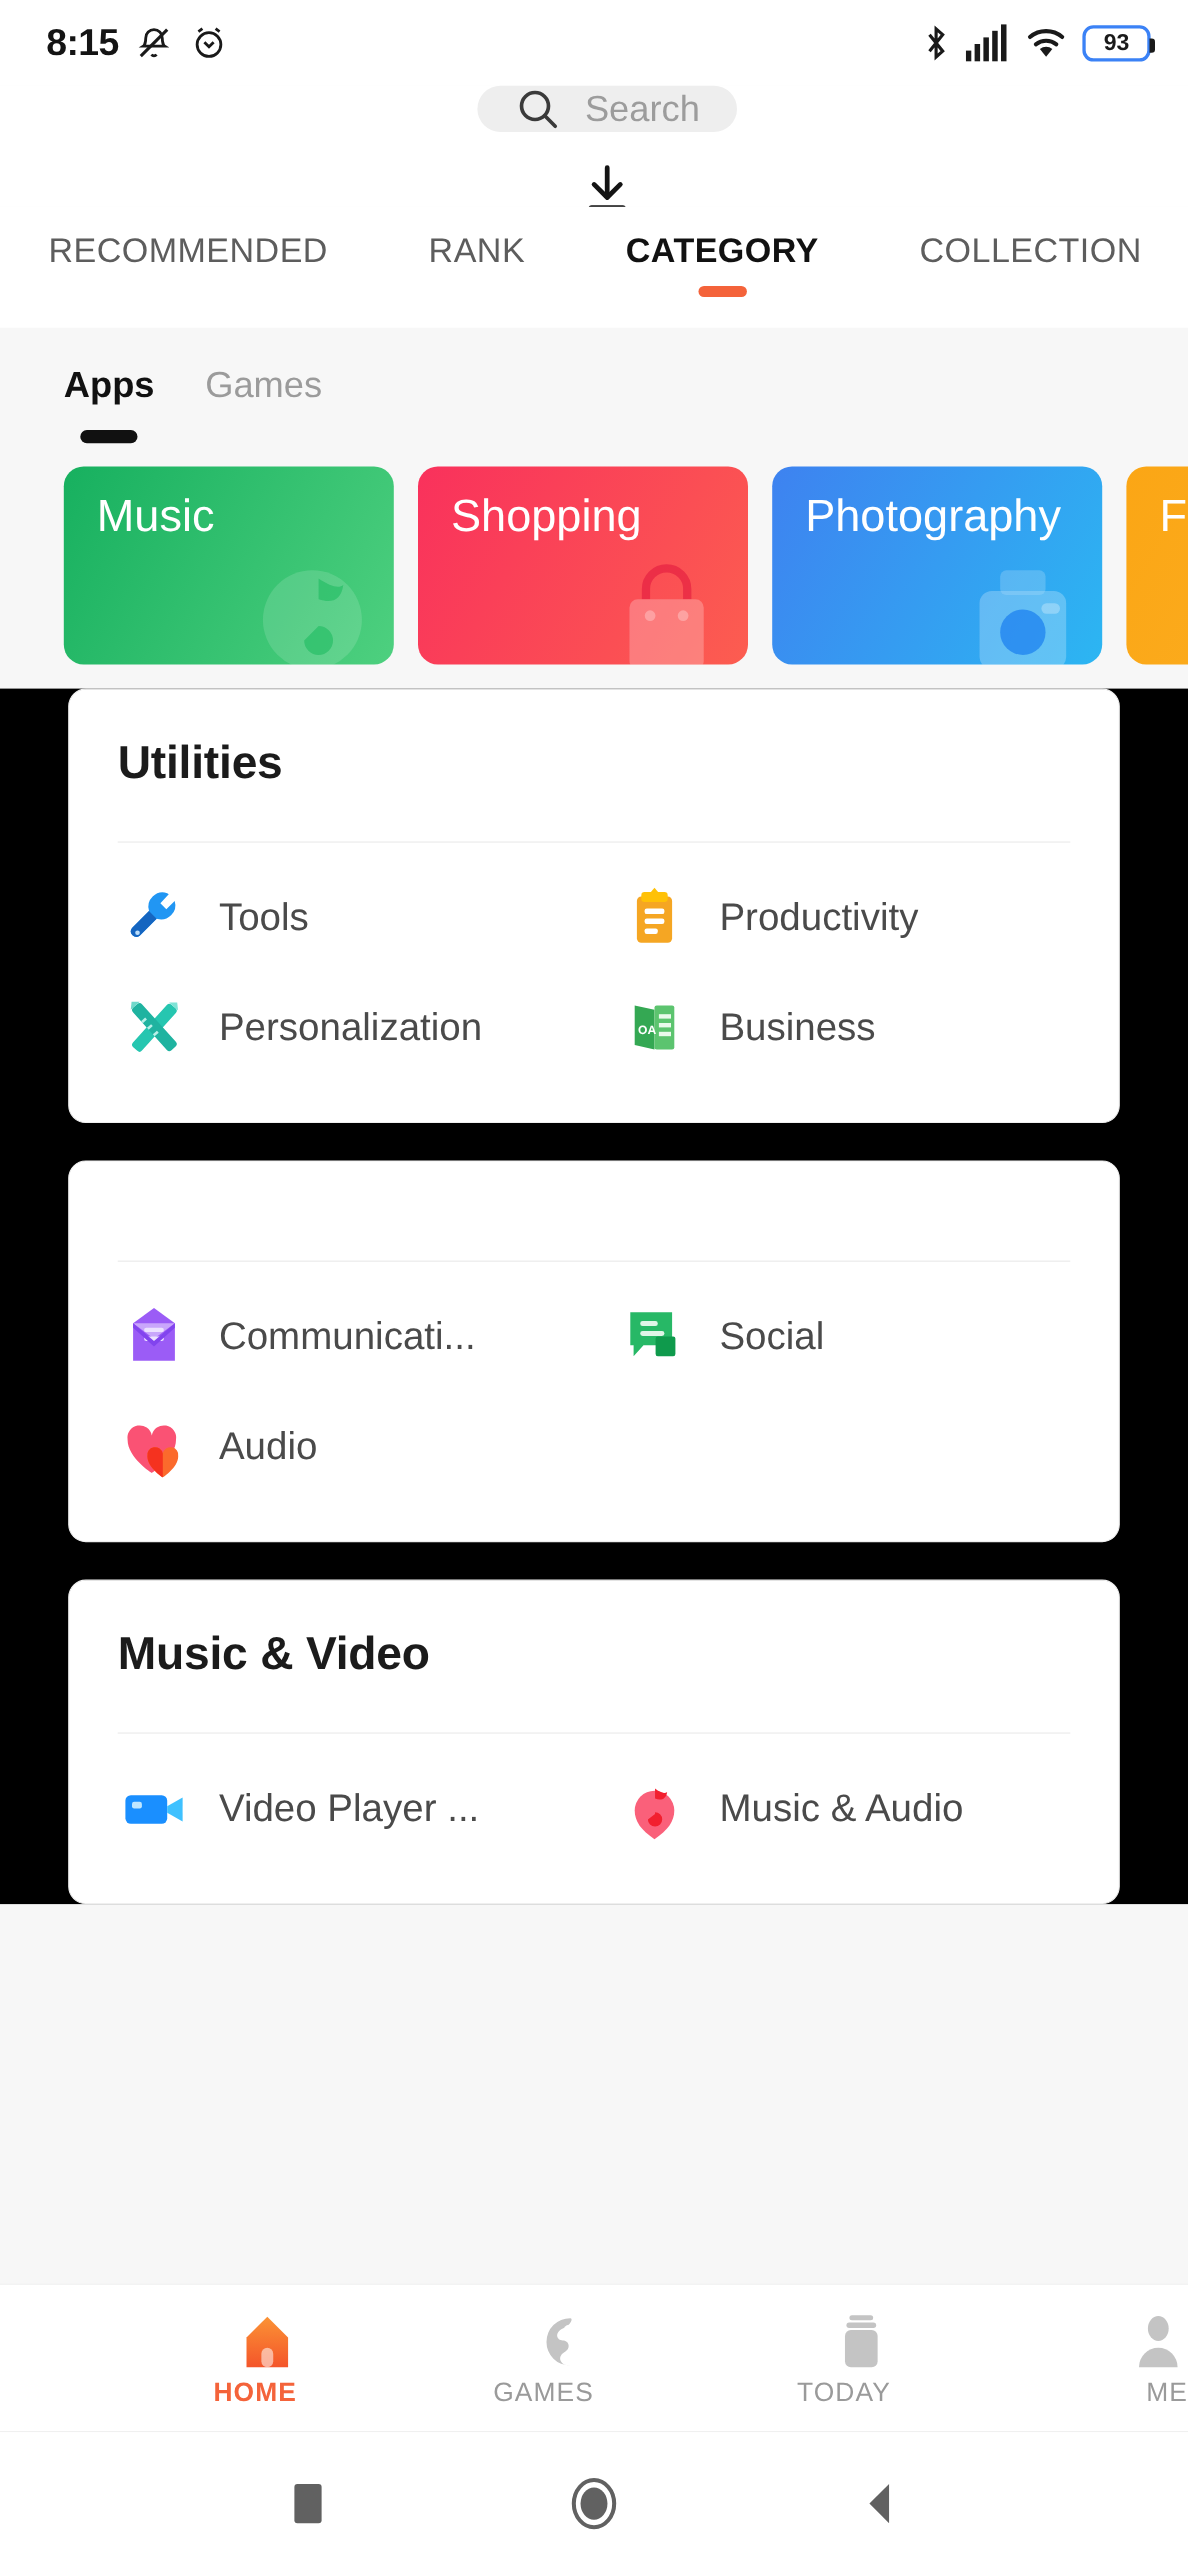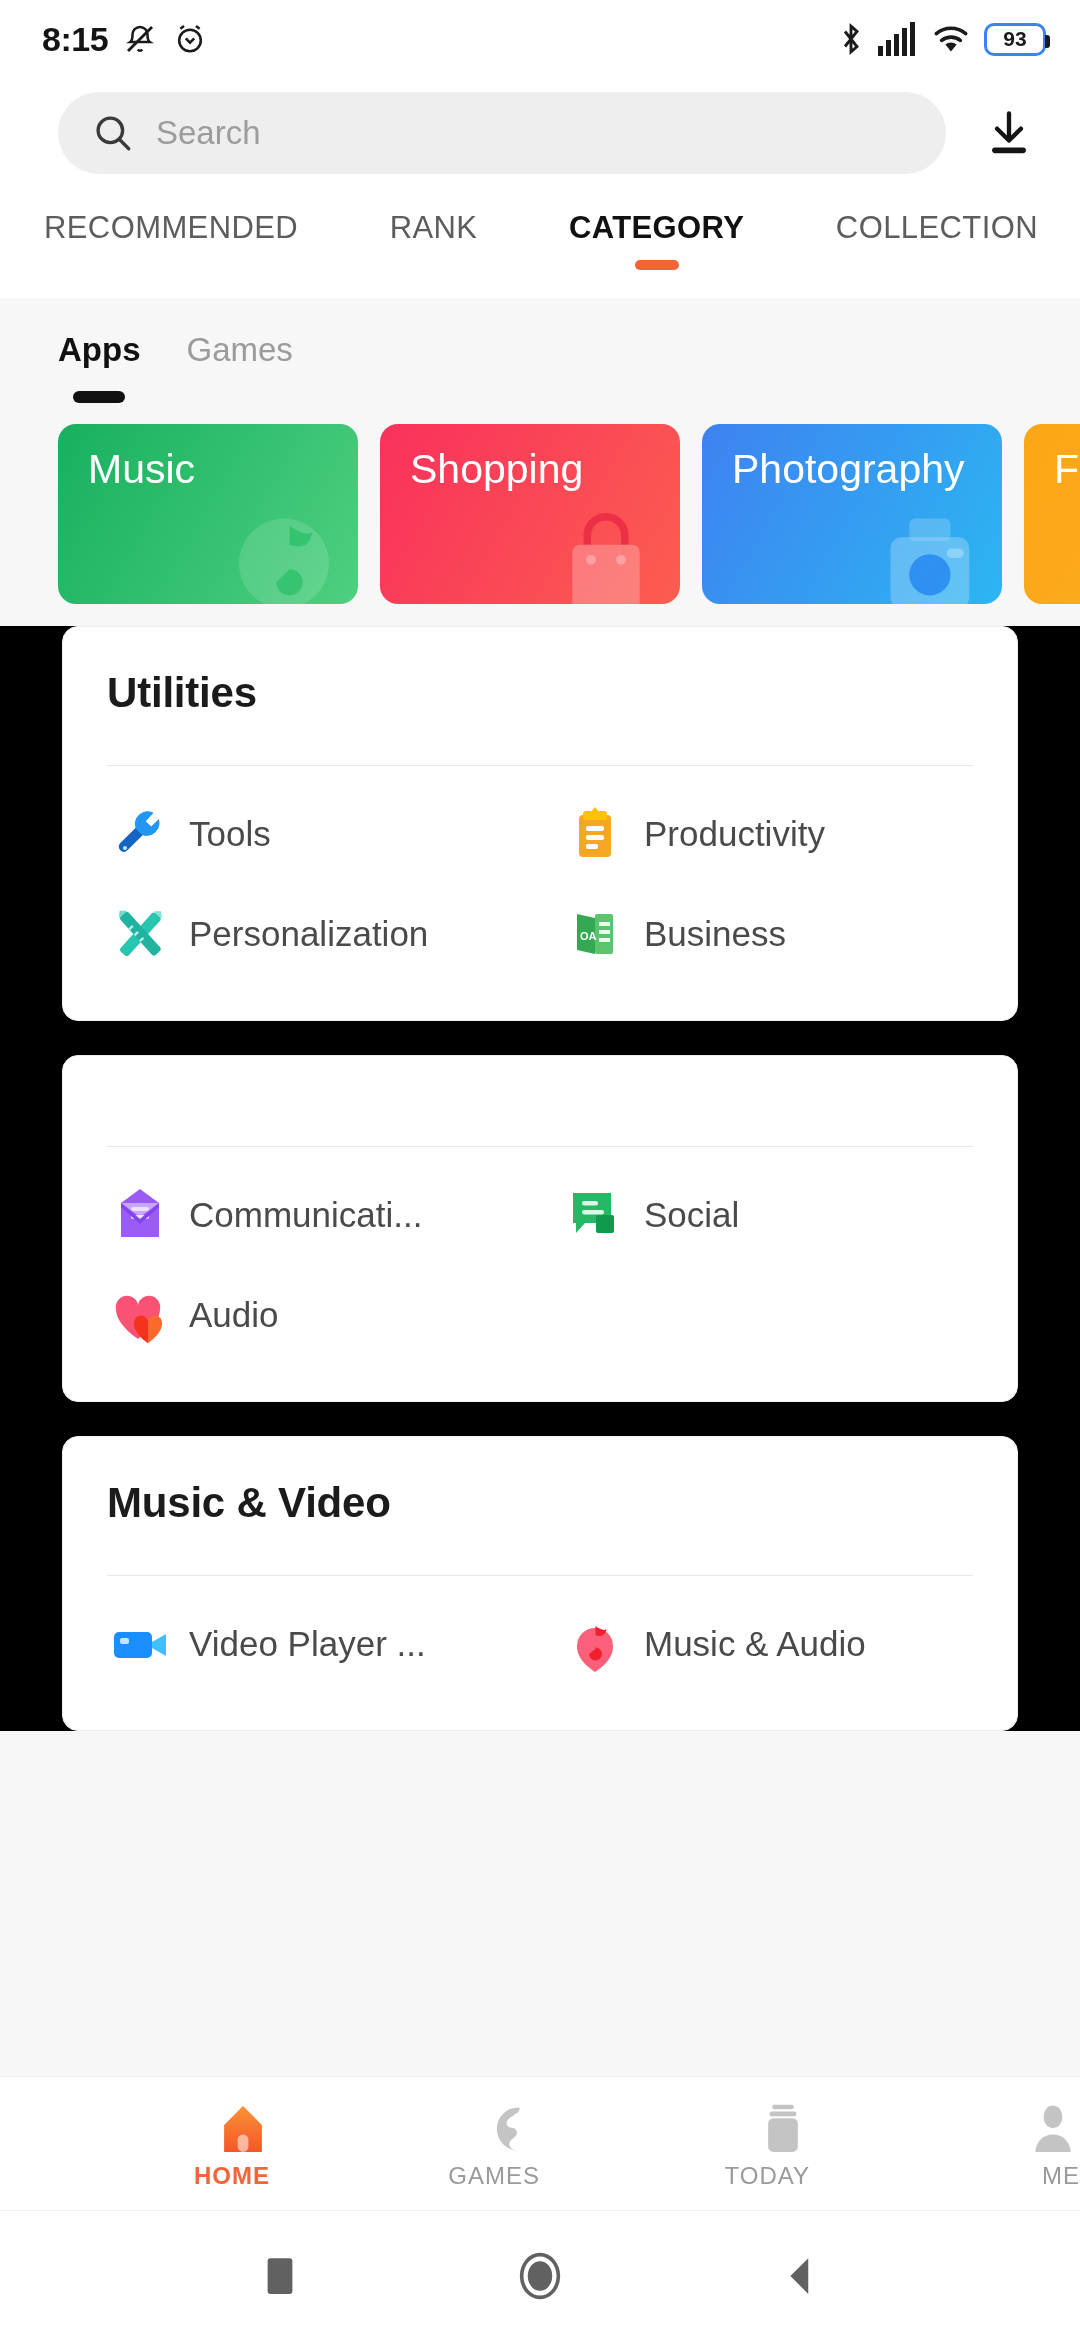--- a/index.html
+++ b/index.html
@@ -24,21 +24,21 @@
   .batt{
     width:62px;height:33px;border:3px solid #3b82f6;border-radius:10px;
     display:flex;align-items:center;justify-content:center;position:relative;
   }
   .batt:after{content:"";position:absolute;right:-7px;top:9px;width:5px;height:13px;background:#1a1a1a;border-radius:0 3px 3px 0;}
   .batt span{font-size:21px;font-weight:700;color:#1a1a1a;}
 
   
   .searchrow{
     background:#fff;height:110px;display:flex;align-items:center;
-    padding:0 34px 0 58px; gap:26px;
+    padding:0 34px 0 58px; gap:26px;flex-direction:column;
   }
   .searchbox{
     flex:1;height:82px;background:#eeeeee;border-radius:41px;
     display:flex;align-items:center;padding:0 34px;gap:22px;
   }
   .searchbox .ph{ font-size:33px;color:#9c9c9c; }
   .dl-btn{width:74px;height:74px;display:flex;align-items:center;justify-content:center;}
 
   
   .toptabs{
@@ -86,21 +86,21 @@
   .section{
     background:#fff;border:1px solid #efefef;border-radius:16px;
     margin-bottom:34px;padding:42px 0 36px 0;
   }
   .sec-title{
     font-size:42px;font-weight:700;color:#1b1b1b;padding:0 0 0 44px;letter-spacing:-0.2px;
   }
   .sec-div{ height:1px;background:#e9e9e9;margin:48px 44px 0 44px; }
   .grid{ display:flex;flex-wrap:wrap;padding:0 0 0 44px;margin-top:18px; }
   .gitem{
-    width:50%;height:100px;display:flex;align-items:center;gap:16px;
+    width:50%;height:100px;display:flex;align-items:center;gap:26px;
   }
   .gitem .ilbl{
     font-size:35px;color:#4a4a4a;white-space:nowrap;overflow:hidden;text-overflow:ellipsis;
   }
   .icobox{width:66px;height:66px;flex:0 0 auto;display:flex;align-items:center;justify-content:center;}
 
   
   .botnav{
     position:absolute;left:0;right:0;bottom:130px;height:134px;background:#fff;
     border-top:1px solid #eeeeee;display:flex;align-items:center;

